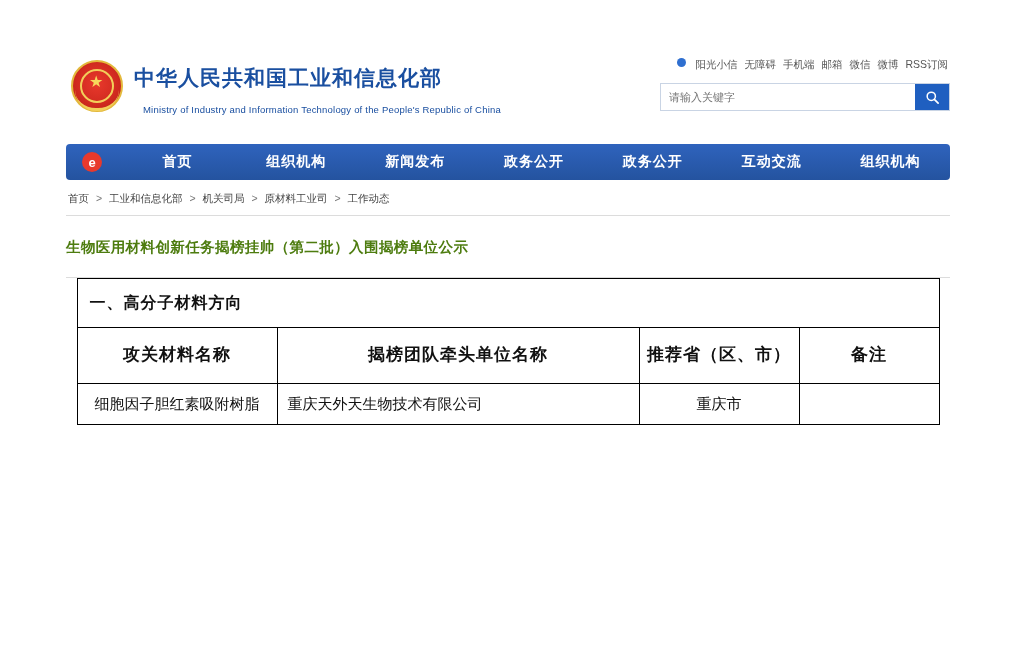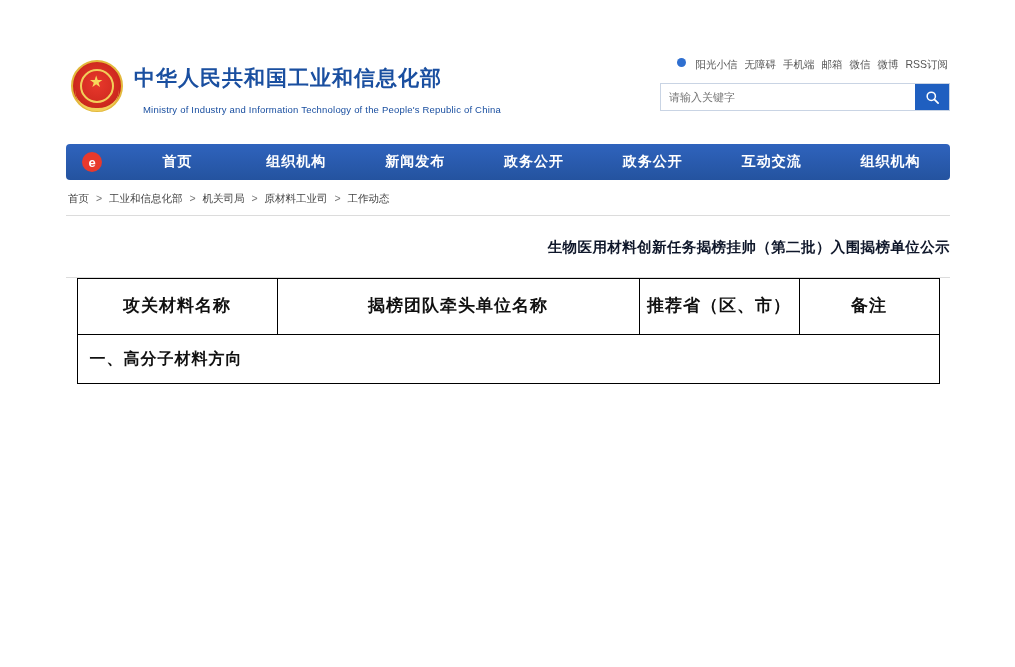--- a/index.html
+++ b/index.html
@@ -191,24 +191,24 @@
   .crumbs .c { cursor: pointer; }
 
   .rule {
     margin-top: 9px;
     height: 1px;
     background: #dcdcdc;
   }
 
   
   .arttitle {
-    text-align: right;
+    text-align: left;
     font-size: 14.5px;
     font-weight: bold;
-    color: #0f172a;
+    color: #4d7c0f;
     padding: 22px 0 20px 0;
     letter-spacing: 0.4px;
     font-family: Liberation Mono, monospace;
   }
   .rule2 {
     height: 1px;
     background: #dcdcdc;
   }
 
   
@@ -337,25 +337,31 @@
 
     <table class="listing">
       <colgroup>
         <col class="col1">
           <col class="col2">
           <col class="col3">
           <col class="col4">
       </colgroup>
       <tbody>
         <tr>
+          <td class="section" colspan="4">一、高分子材料方向</td>
+        </tr>
+        <tr>
           <td class="head">攻关材料名称</td>
           <td class="head">揭榜团队牵头单位名称</td>
           <td class="head">推荐省（区、市）</td>
           <td class="head">备注</td>
         </tr>
         <tr>
-          <td class="section" colspan="4">一、高分子材料方向</td>
+          <td>细胞因子胆红素吸附树脂</td>
+          <td class="left">重庆天外天生物技术有限公司</td>
+          <td>重庆市</td>
+          <td></td>
         </tr>
       </tbody>
     </table>
 
   </div>
 </div>
 
 </body></html>

